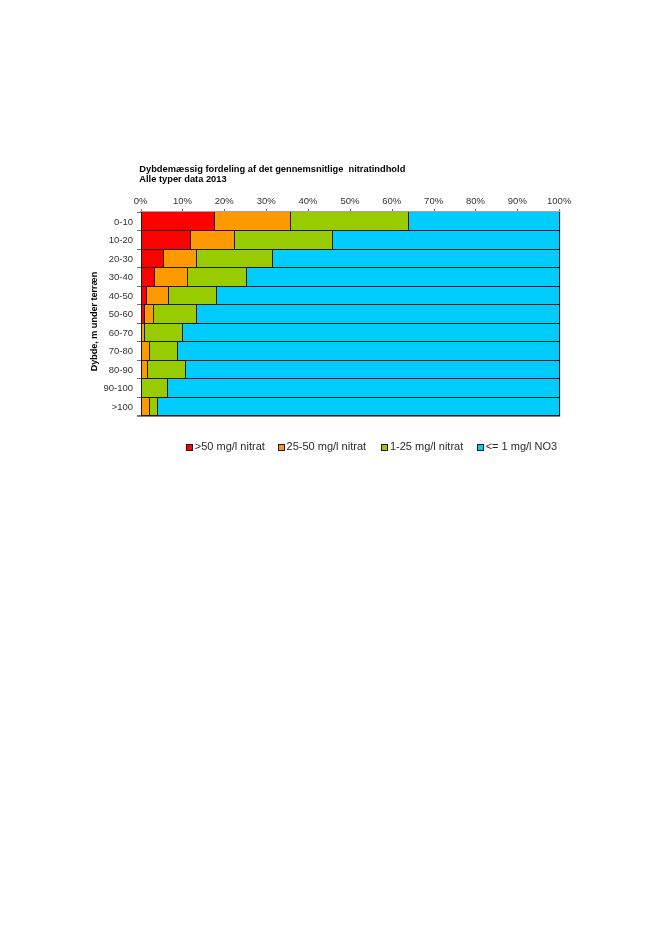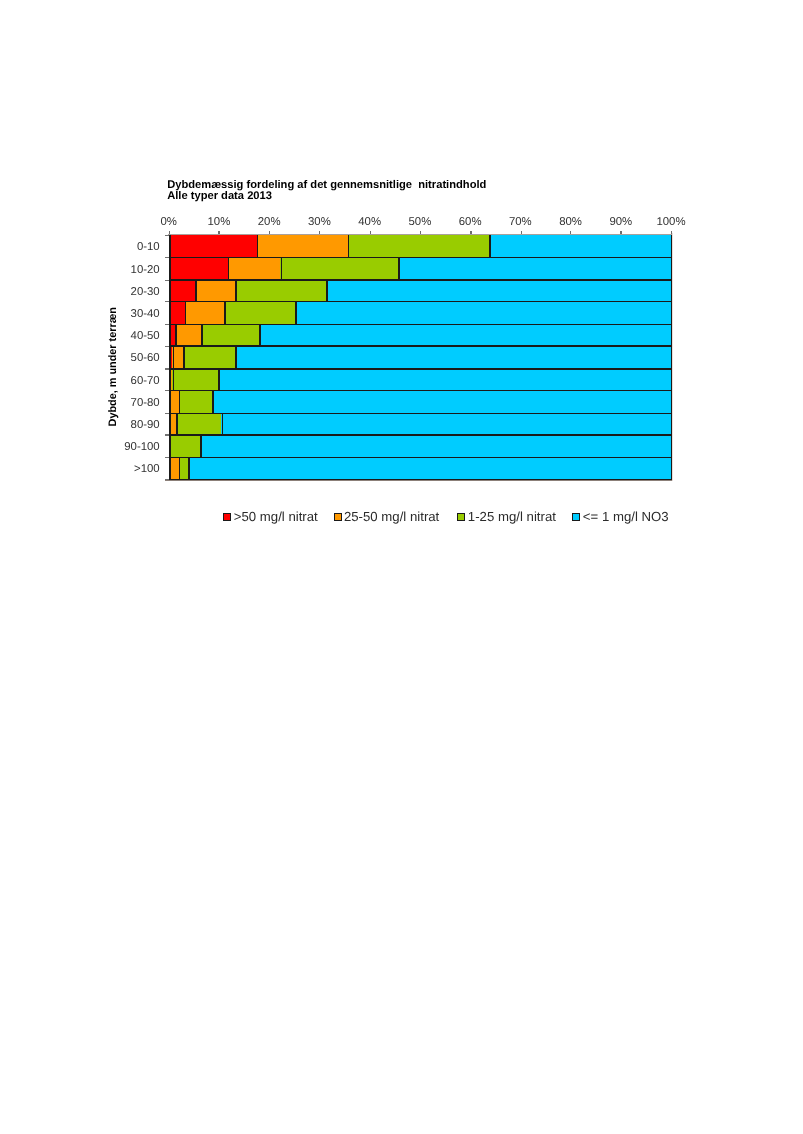--- a/index.html
+++ b/index.html
@@ -1,21 +1,21 @@
 <!DOCTYPE html>
 <html><head>
 <meta charset="utf-8">
 <title>Dybdemaessig fordeling</title>
 <style>
   html,body{margin:0;padding:0;background:#ffffff;}
   body{width:669px;height:945px;
        font-family:"Liberation Sans",sans-serif;
        -webkit-font-smoothing:antialiased;}
   .page{position:relative;width:669px;height:945px;background:#ffffff;overflow:hidden;}
-  .chart-container{position:absolute;left:0;top:0;width:669px;height:460px;}
+  .chart-container{position:absolute;left:0;top:16px;width:669px;height:460px;}
   svg#chart{display:block;shape-rendering:crispEdges;}
   svg#chart text{shape-rendering:auto;-webkit-font-smoothing:antialiased;}
   .t-title{font-size:9.3px;font-weight:bold;fill:#000000;}
   .t-tick{font-size:9.5px;fill:#333333;}
   .t-ytitle{font-size:9.05px;font-weight:bold;fill:#000000;}
   .t-legend{font-size:11px;fill:#2b2b2b;}
 </style>
 </head>
 <body>
 

